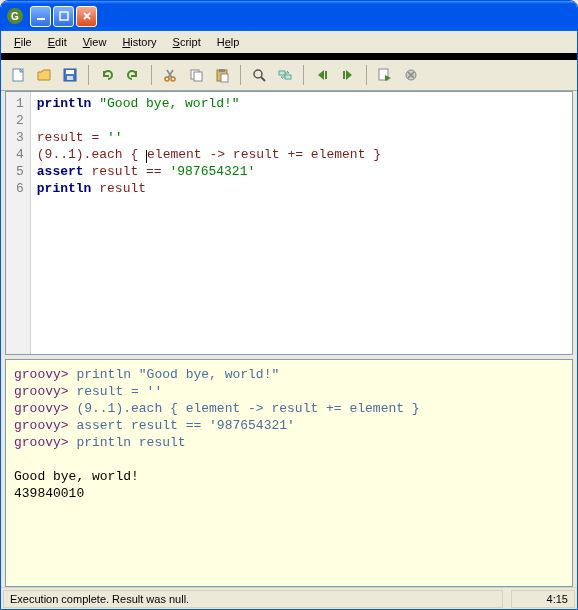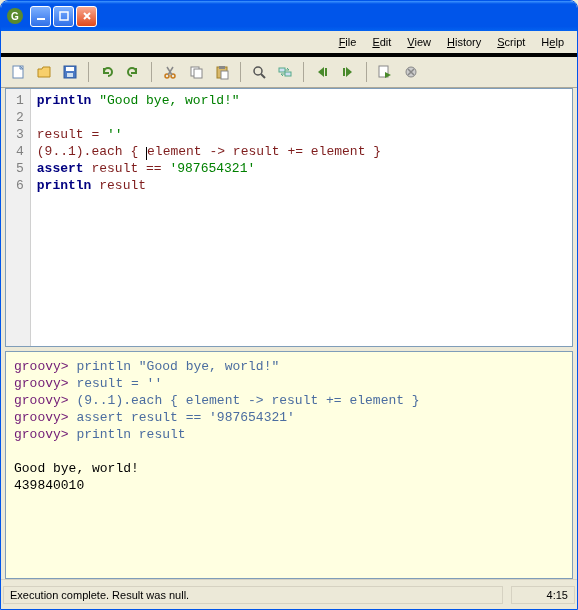--- a/index.html
+++ b/index.html
@@ -53,22 +53,21 @@
     color: #fff;
     cursor: default;
   }
   .winbtn.min, .winbtn.max { background: linear-gradient(to bottom,#7eb1ff,#2f6fe8); }
   .winbtn.close { background: linear-gradient(to bottom,#f8a991,#e2491c); }
   .menubar {
     background: #ece9d8;
     padding: 3px 6px;
     display: flex;
     gap: 2px;
-    border-bottom: 4px solid #000000;
-    justify-content: flex-end;
+    border-bottom: 7px solid #000000;
   }
   .menuitem {
     padding: 2px 7px;
     cursor: default;
   }
   .menuitem .ul { text-decoration: underline; }
   .toolbar {
     background: #ece9d8;
     padding: 4px 6px;
     display: flex;
@@ -128,21 +127,21 @@
     font-family: Consolas, "Courier New", monospace;
     font-size: 13px;
     line-height: 17px;
     white-space: pre;
     overflow: auto;
   }
   .prompt { color: #701a75; }
   .echo { color: #4b6da0; }
   .plainout { color: #000; margin-top: 44px; }
   .statusbar {
-    height: 30px;
+    height: 22px;
     background: #ece9d8;
     border-top: 1px solid #d6d2c2;
     display: flex;
     align-items: center;
     font-size: 11px;
     padding: 0 2px;
   }
   .status-left {
     flex: 1;
     border: 1px solid #d6d2c2;

